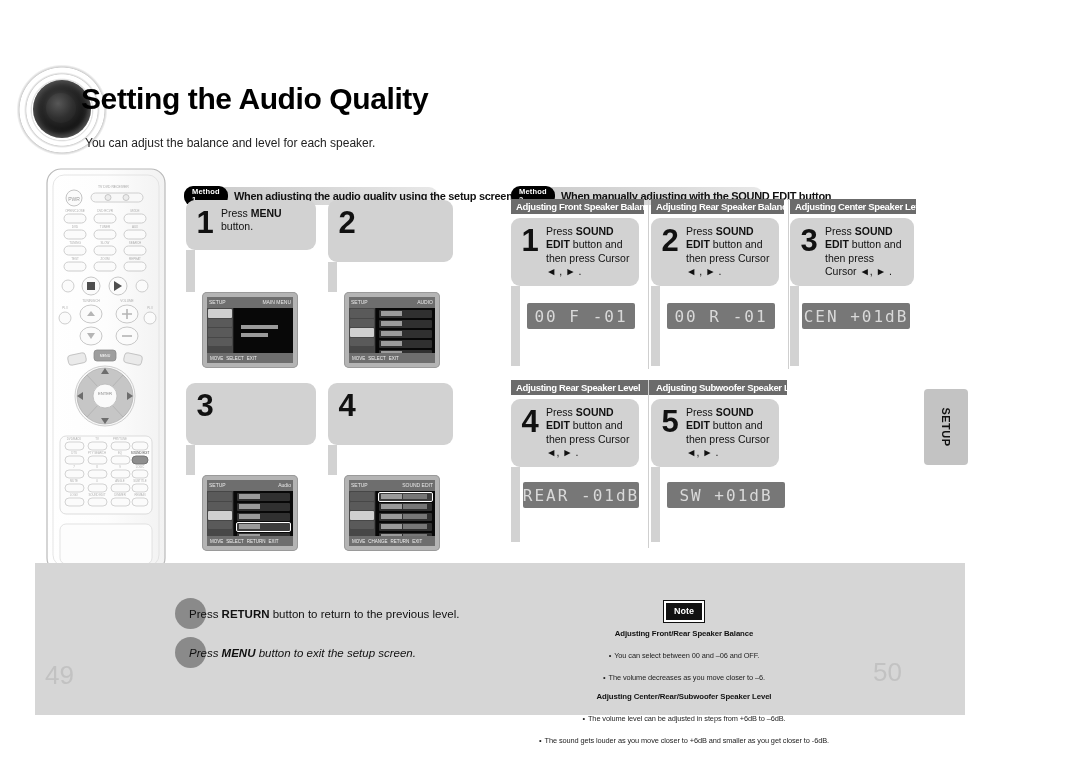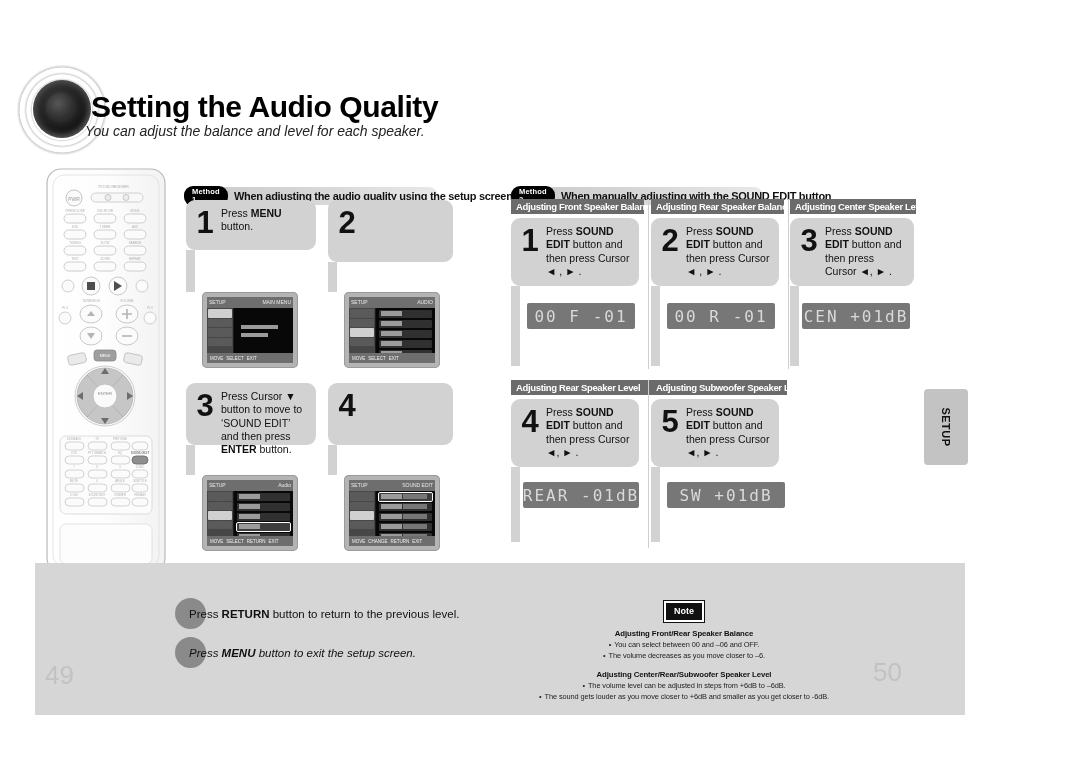--- a/index.html
+++ b/index.html
@@ -22,23 +22,23 @@
       radial-gradient(circle at 50% 50%, rgba(255,255,255,0) 74%, rgba(150,150,150,0.40) 75%, rgba(255,255,255,0) 79%),
       radial-gradient(circle at 50% 50%, rgba(255,255,255,0) 88%, rgba(165,165,165,0.35) 89%, rgba(255,255,255,0) 94%);
   }
   .spk-cone{position:absolute;left:19px;top:18px;width:58px;height:58px;border-radius:50%;
     background:radial-gradient(circle at 44% 40%, #4a4a4a 0%, #2b2b2b 30%, #141414 60%, #242424 78%, #3a3a3a 100%);
     box-shadow:0 0 6px 3px rgba(255,255,255,0.25) inset;}
   .spk-dust{position:absolute;left:32px;top:31px;width:30px;height:30px;border-radius:50%;
     background:radial-gradient(circle at 40% 35%, #575757 0%, #303030 55%, #1c1c1c 100%);}
 
   
-  .title{position:absolute;left:91px;top:82px;font-size:30px;font-weight:bold;color:#000;
-    letter-spacing:-0.4px;white-space:nowrap;margin-top:8px;}
-  .subtitle{position:absolute;left:85px;top:123px;font-size:14px;color:#222;white-space:nowrap;font-style:italic;}
+  .title{position:absolute;left:81px;top:82px;font-size:30px;font-weight:bold;color:#000;
+    letter-spacing:-0.4px;white-space:nowrap;}
+  .subtitle{position:absolute;left:85px;top:136px;font-size:12px;color:#222;white-space:nowrap;}
 
   
   .remote-wrap{position:absolute;left:46px;top:168px;width:120px;height:405px;}
   .remote-svg{display:block;}
 
   
   .method-bar{position:absolute;height:18px;border-radius:9px;
     background:linear-gradient(to right,#c9c9c9 0%,#d8d8d8 55%,#e8e8e8 100%);
     display:flex;align-items:center;margin-top:20px;}
   .method-tag{background:#000;color:#fff;font-size:7.5px;font-weight:bold;
@@ -104,21 +104,21 @@
   .bullet-line{position:absolute;display:flex;align-items:center;}
   .bullet{width:31px;height:31px;border-radius:50%;background:#8a8a8a;flex:none;}
   .bullet-text{font-size:11.5px;color:#111;margin-left:-17px;white-space:nowrap;}
   .bullet-text b{font-weight:bold;}
 
   
   .notebox{position:absolute;left:519px;top:600px;width:330px;text-align:center;}
   .note-badge{display:inline-block;background:#111;color:#fff;font-size:9px;font-weight:bold;
     padding:3px 8px 4px;border:2px solid #fff;outline:1px solid #111;}
   .note-h{font-size:7.8px;font-weight:bold;color:#111;margin-top:7px;letter-spacing:-0.1px;}
-  .note-li{font-size:7.4px;color:#222;margin-top:2px;letter-spacing:-0.1px;}
+  .note-li{font-size:7.4px;color:#222;margin-top:13px;letter-spacing:-0.1px;}
   .note-li:before{content:"\2022";margin-right:3px;}
 </style>
 </head>
 <body>
 
 <div class="page">
 
   <div class="speaker-deco">
     <div class="spk-rings"></div>
     <div class="spk-cone"></div>
@@ -343,21 +343,20 @@
               <span>EXIT</span>
             </div>
       </div>
         </div>
     </div>
   </div>
 
   <div class="stepcard" style="left:186px;top:383px;width:130px;">
     <div class="bubble" style="width:130px;height:62px;">
       <div class="num">3</div>
-      <div class="txt">Press Cursor ▼ button to move to ‘SOUND EDIT’ and then press <b>ENTER</b> button.</div>
     </div>
     <div class="descender" style="top:62px;height:30px;"></div>
     <div class="tvshot" style="left:16px;top:92px;width:96px;height:76px;">
       <div class="crt">
           <div class="crt-inner">
         <div class="osd-top">
               <span class="l">SETUP</span>
               <span class="r">Audio</span>
             </div>
         <div class="osd-side">

